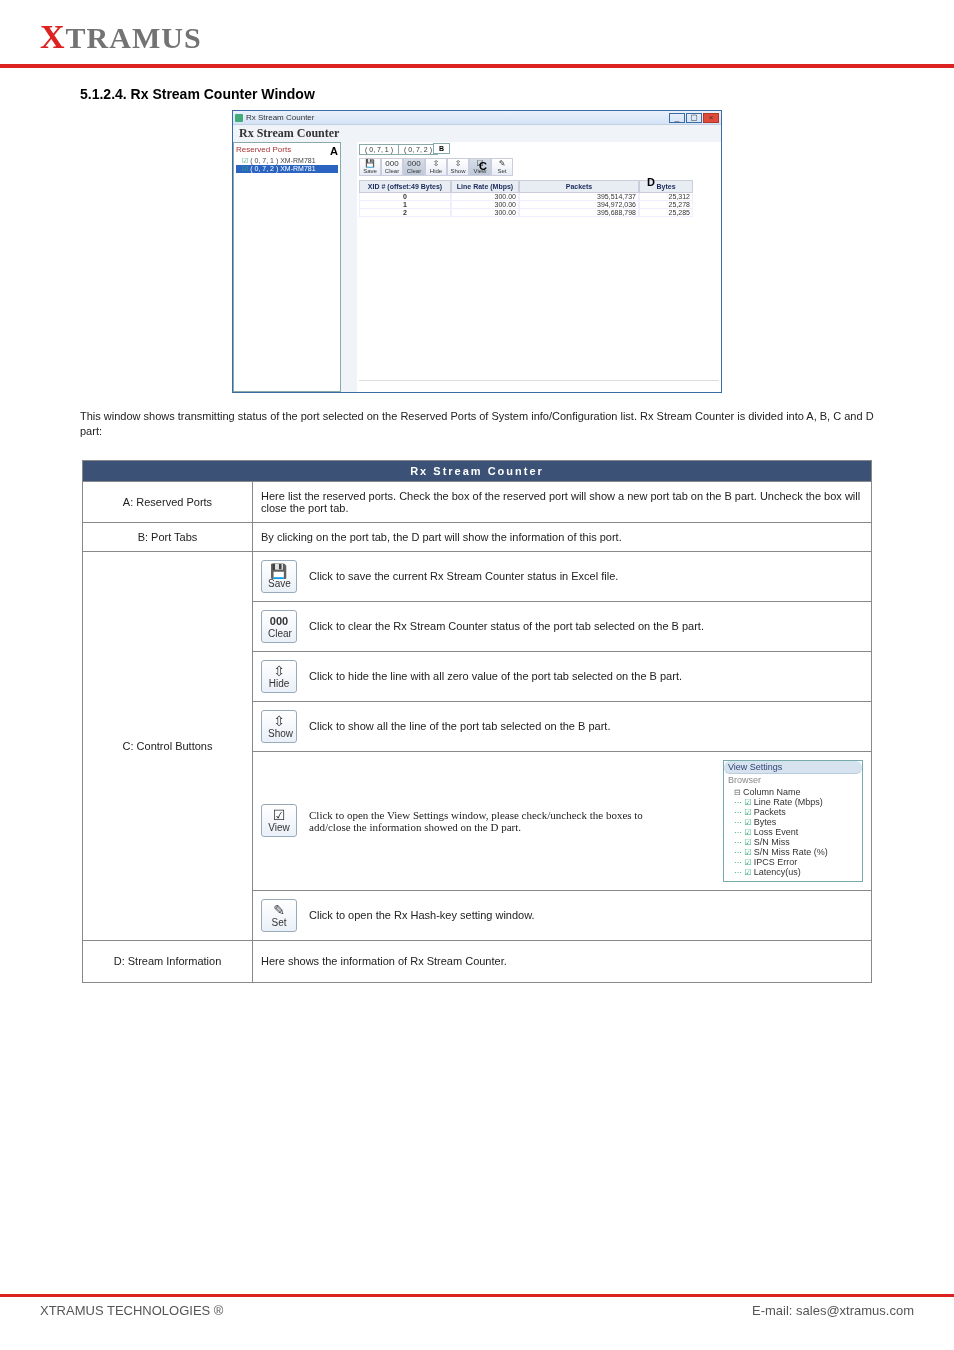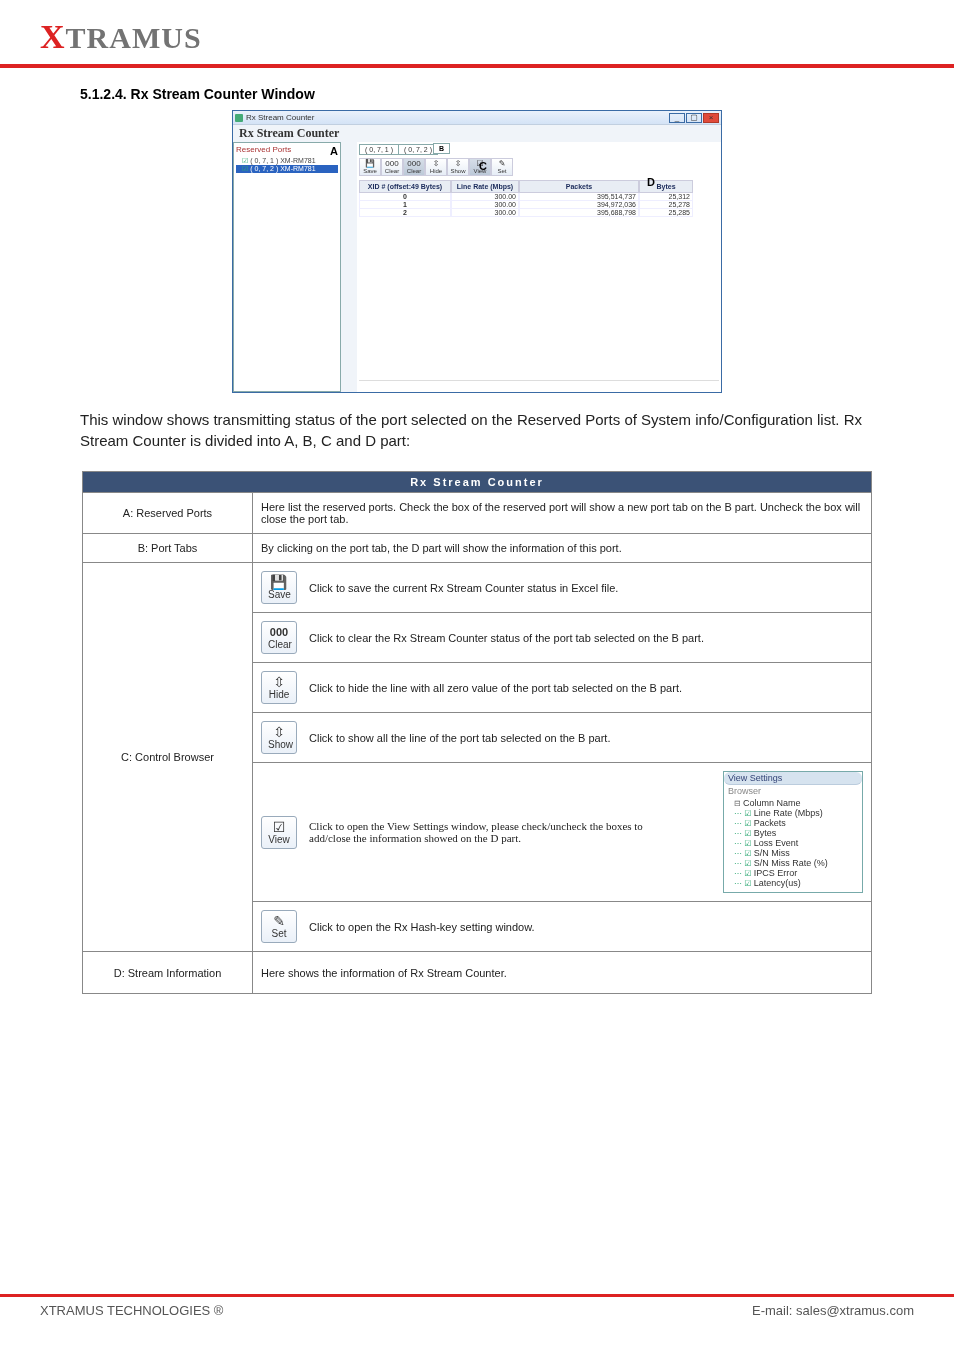--- a/index.html
+++ b/index.html
@@ -40,21 +40,21 @@
   .col1 { width: 92px; }
   .col2 { width: 68px; }
   .col3 { width: 120px; }
   .col4 { width: 54px; }
   .d-callout { font-weight: bold; font-size: 11px; position: absolute; top: 34px; right: 66px; color: #000; }
   .tbl-row { display: flex; font-size: 7px; }
   .tbl-row span { border: 1px solid #eef; border-top: none; padding: 0 2px; text-align: right; }
   .tbl-row span:first-child { text-align: center; font-weight: bold; }
   .sb-bar { position: absolute; bottom: 2px; left: 2px; right: 2px; height: 10px; border-top: 1px solid #ddd; }
 
-  .desc-para { padding: 6px 80px; font-size: 15px; color: #222; line-height: 1.4; }
+  .desc-para { padding: 6px 80px; font-size: 11px; color: #222; line-height: 1.4; }
   .big-table { width: 790px; margin: 14px auto 0; border-collapse: collapse; font-size: 11px; color: #222; }
   .big-table th, .big-table td { border: 1px solid #888; padding: 8px; vertical-align: middle; }
   .big-table th { background: #3b5276; color: #fff; font-weight: bold; text-align: center; letter-spacing: 2px; padding: 4px; }
   .item-col { width: 170px; font-weight: normal; text-align: center; }
   .tool-cell { display: flex; align-items: center; gap: 12px; }
   .tool-icon { width: 36px; text-align: center; border: 1px solid #9ab; border-radius: 3px; padding: 3px 6px; background: linear-gradient(#fff,#eaf0f8); font-size: 10px; color: #333; }
   .tool-icon .tic { font-size: 14px; display: block; line-height: 14px; }
   .view-panel { border: 1px solid #7aa; background: #fff; font-size: 9px; color: #333; width: 140px; }
   .view-panel .vphead { background: #d6e3ef; padding: 1px 4px; border-bottom: 1px solid #bcd; color: #347; border-radius: 6px; }
   .view-panel .vpsub { padding: 1px 4px; color: #888; }
@@ -178,21 +178,21 @@
       </tr>
   <tr>
     <td class="item-col">A: Reserved Ports</td>
     <td>Here list the reserved ports. Check the box of the reserved port will show a new port tab on the B part. Uncheck the box will close the port tab.</td>
   </tr>
   <tr>
     <td class="item-col">B: Port Tabs</td>
     <td>By clicking on the port tab, the D part will show the information of this port.</td>
   </tr>
   <tr>
-    <td class="item-col" rowspan="6">C: Control Browser</td>
+    <td class="item-col" rowspan="6">C: Control Buttons</td>
     <td>
       <div class="tool-cell">
         <div class="tool-icon"><span class="tic">💾</span><span>Save</span></div>
         <span>Click to save the current Rx Stream Counter status in Excel file.</span>
       </div>
     </td>
   </tr>
   <tr>
         <td>
     <div class="tool-cell">

